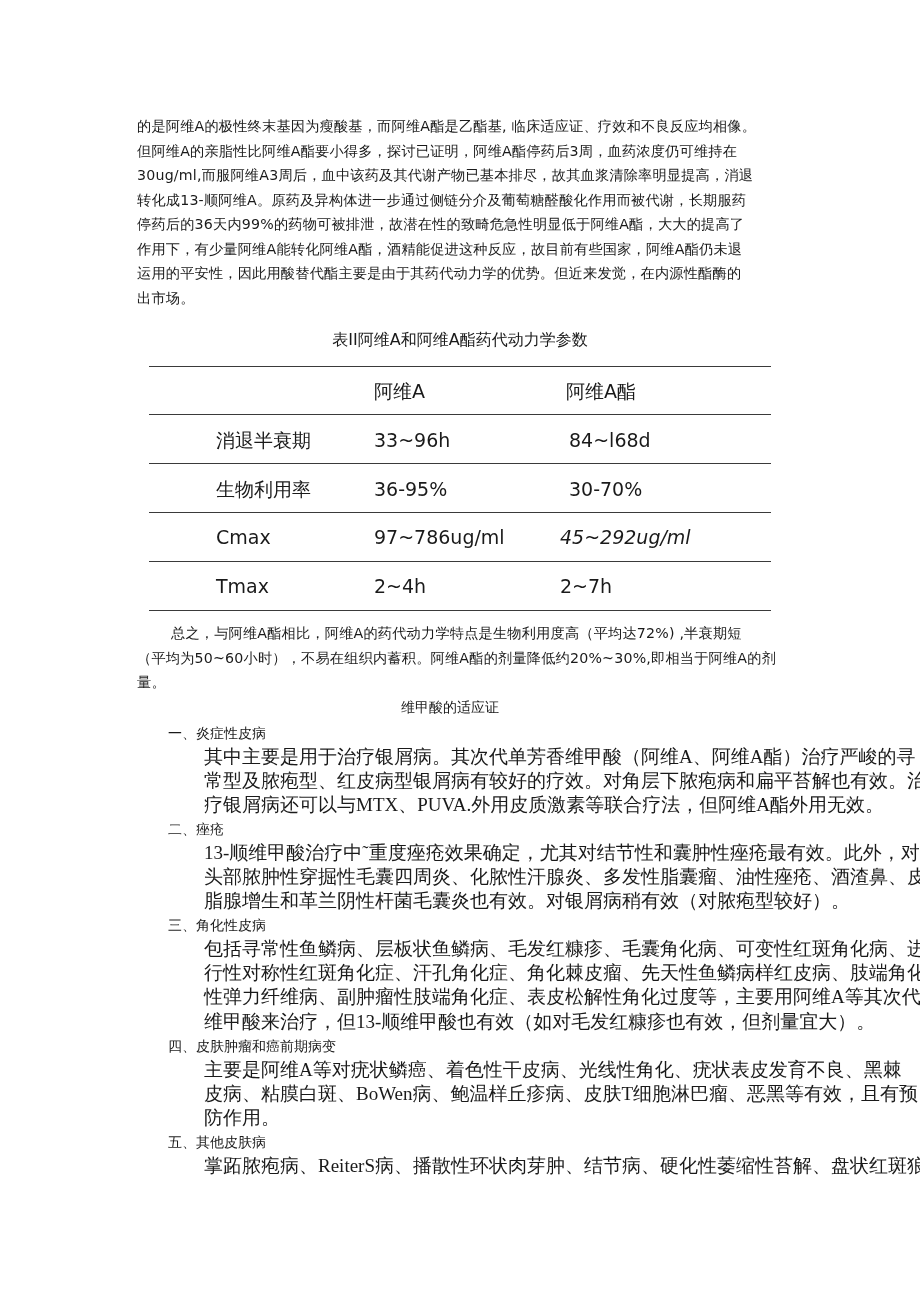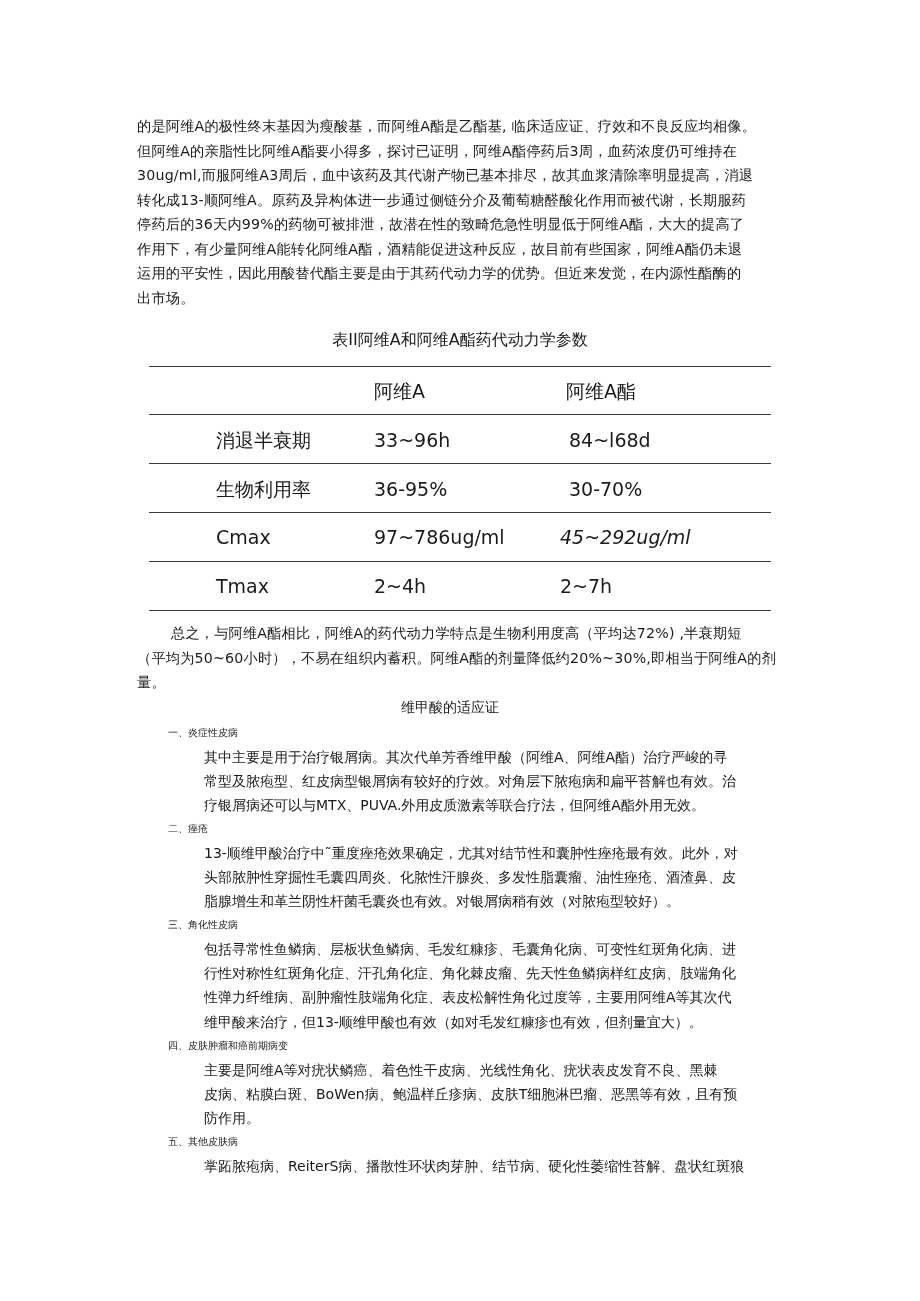--- a/index.html
+++ b/index.html
@@ -18,24 +18,24 @@
   .caption {
     position: absolute; top: 330px; left: 0; width: 920px; text-align: center;
     font-size: 16px; line-height: 20px;
   }
   .table-rule { position: absolute; left: 149px; width: 622px; height: 0; border-top: 1px solid #3a3a3a; }
   .cell { position: absolute; font-size: 19px; line-height: 18px; white-space: nowrap; }
   .heading {
     position: absolute; left: 0; width: 920px; text-align: center;
     font-size: 14px; line-height: 20px;
   }
-  .sec-title { position: absolute; left: 168px; font-size: 10px; line-height: 22px; white-space: nowrap; }
+  .sec-title { position: absolute; left: 168px; font-size: 14px; line-height: 22px; white-space: nowrap; }
   .sec-body {
     position: absolute; left: 204px; width: 586px;
-    font-size: 14px; line-height: 24.2px;
+    font-size: 19px; line-height: 24.2px; font-family: Liberation Serif, serif;
   }
 </style>
 </head>
 <body>
 
 <div class="page">
 
   <div class="para" style="top:114px;">
     <span class="line">的是阿维A的极性终末基因为瘦酸基，而阿维A酯是乙酯基, 临床适应证、疗效和不良反应均相像。</span>
     <span class="line">但阿维A的亲脂性比阿维A酯要小得多，探讨已证明，阿维A酯停药后3周，血药浓度仍可维持在</span>

